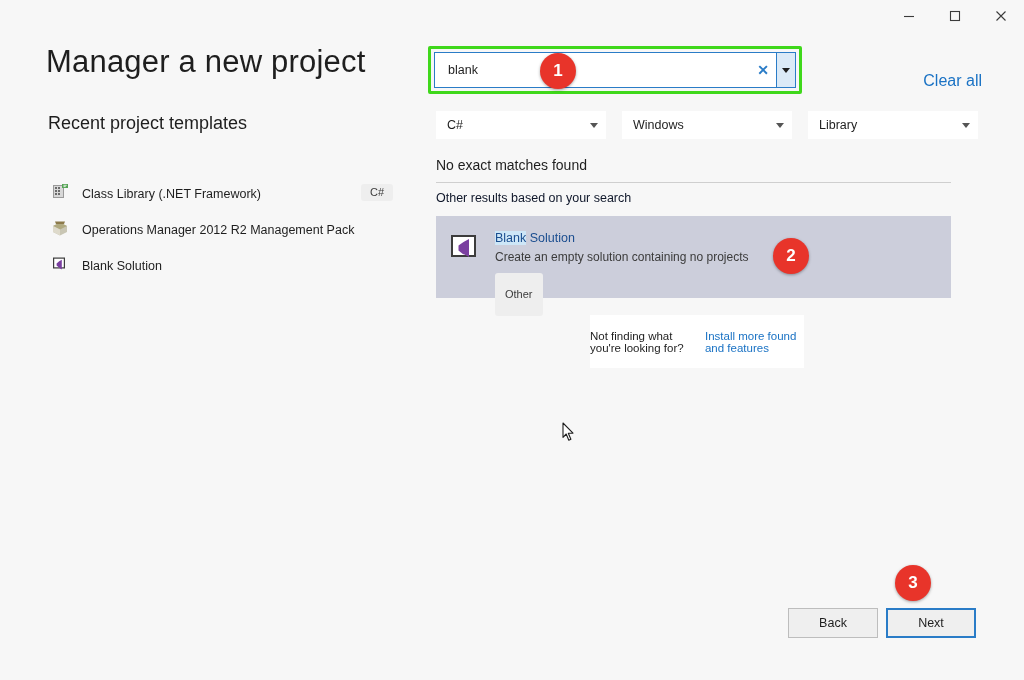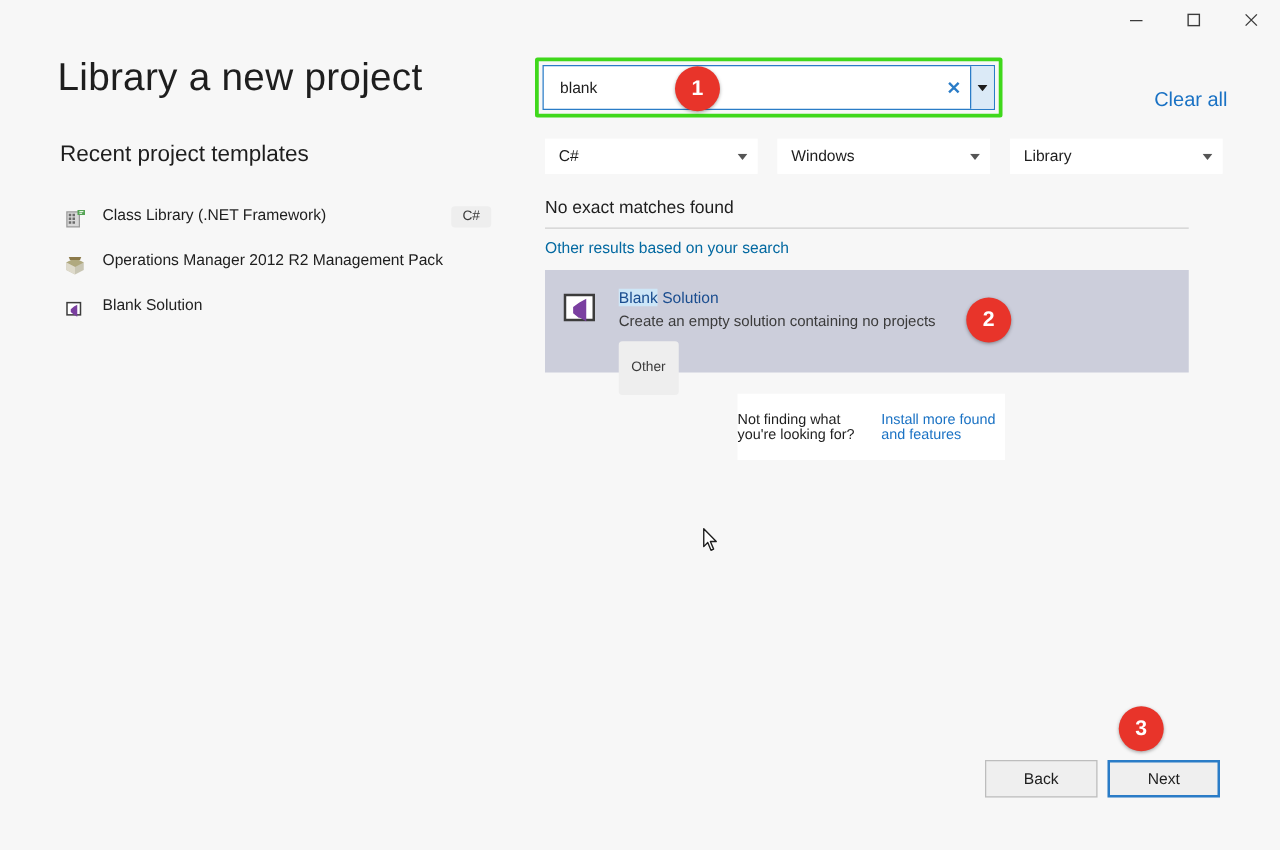--- a/index.html
+++ b/index.html
@@ -57,21 +57,21 @@
   }
   .recent-list {
     position: absolute;
     left: 48px;
     top: 165px;
     width: 345px;
   }
   .recent-item {
     height: 36px;
     display: flex;
-    align-items: flex-start;
+    align-items: flex-end;
     padding-left: 2px;
   }
   .recent-icon {
     width: 20px;
     height: 20px;
     margin-right: 12px;
     flex: 0 0 20px;
     position: relative;
   }
   .recent-label {
@@ -198,21 +198,21 @@
     top: 182px;
     width: 515px;
     height: 1px;
     background: #cfcfcf;
   }
   .other-results {
     position: absolute;
     left: 436px;
     top: 191px;
     font-size: 12.5px;
-    color: #0369a1;
+    color: #0f172a;
   }
   .result-row {
     position: absolute;
     left: 436px;
     top: 216px;
     width: 515px;
     height: 82px;
     background: #cccedb;
     display: flex;
     align-items: flex-start;
@@ -336,21 +336,21 @@
         <rect x="1.5" y="1.5" width="9" height="9" stroke="#3b3b3b" stroke-width="1.1" fill="none"></rect>
       </svg>
   </div>
   <div class="win-btn">
     <svg width="12" height="12" viewBox="0 0 12 12">
         <path d="M1.5 1.5l9 9M10.5 1.5l-9 9" stroke="#3b3b3b" stroke-width="1.1" fill="none"></path>
       </svg>
   </div>
 </div>
 
-<div class="page-title">Library a new project</div>
+<div class="page-title">Manager a new project</div>
 <div class="recent-heading">Recent project templates</div>
 
 <div class="recent-list">
 
   <div class="recent-item">
     <span class="recent-icon">
       <svg width="20" height="20" viewBox="0 0 20 20">
         <rect x="3" y="4" width="11" height="13" fill="#9a9a9a"></rect>
         <rect x="4" y="5" width="9" height="11" fill="#d8d8d8"></rect>
         <rect x="5" y="6" width="2" height="2" fill="#6b6b6b"></rect>

